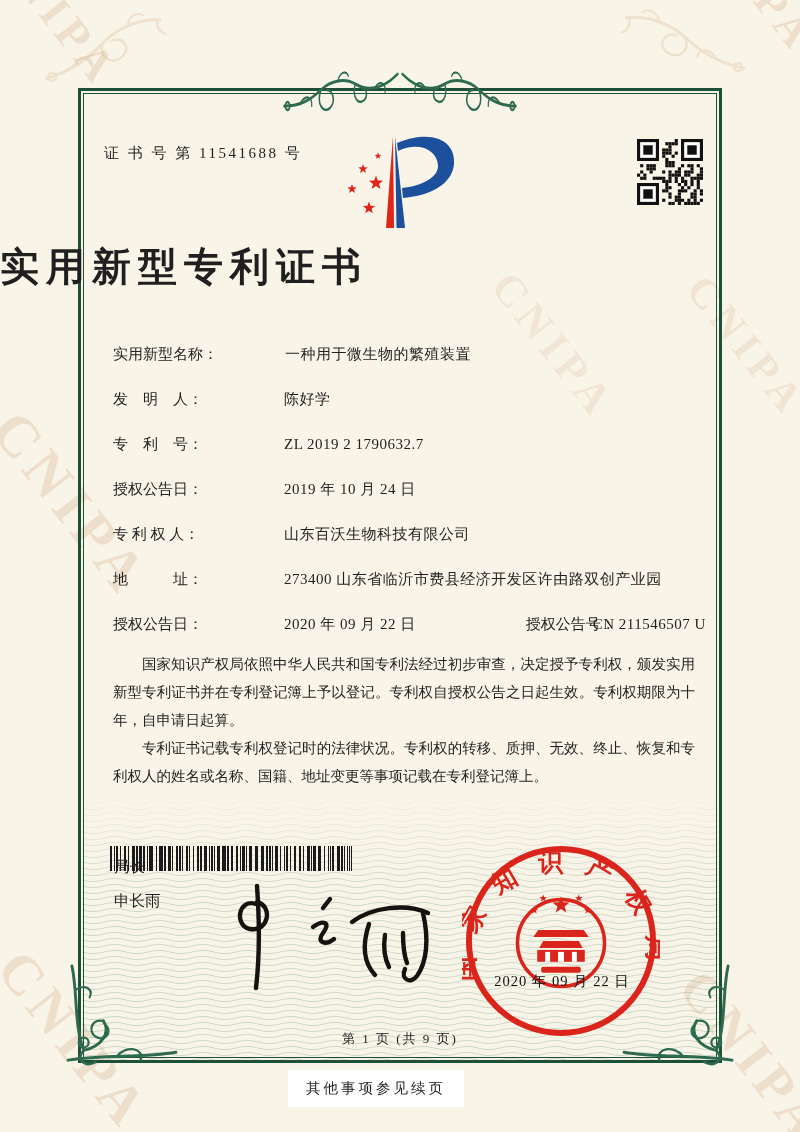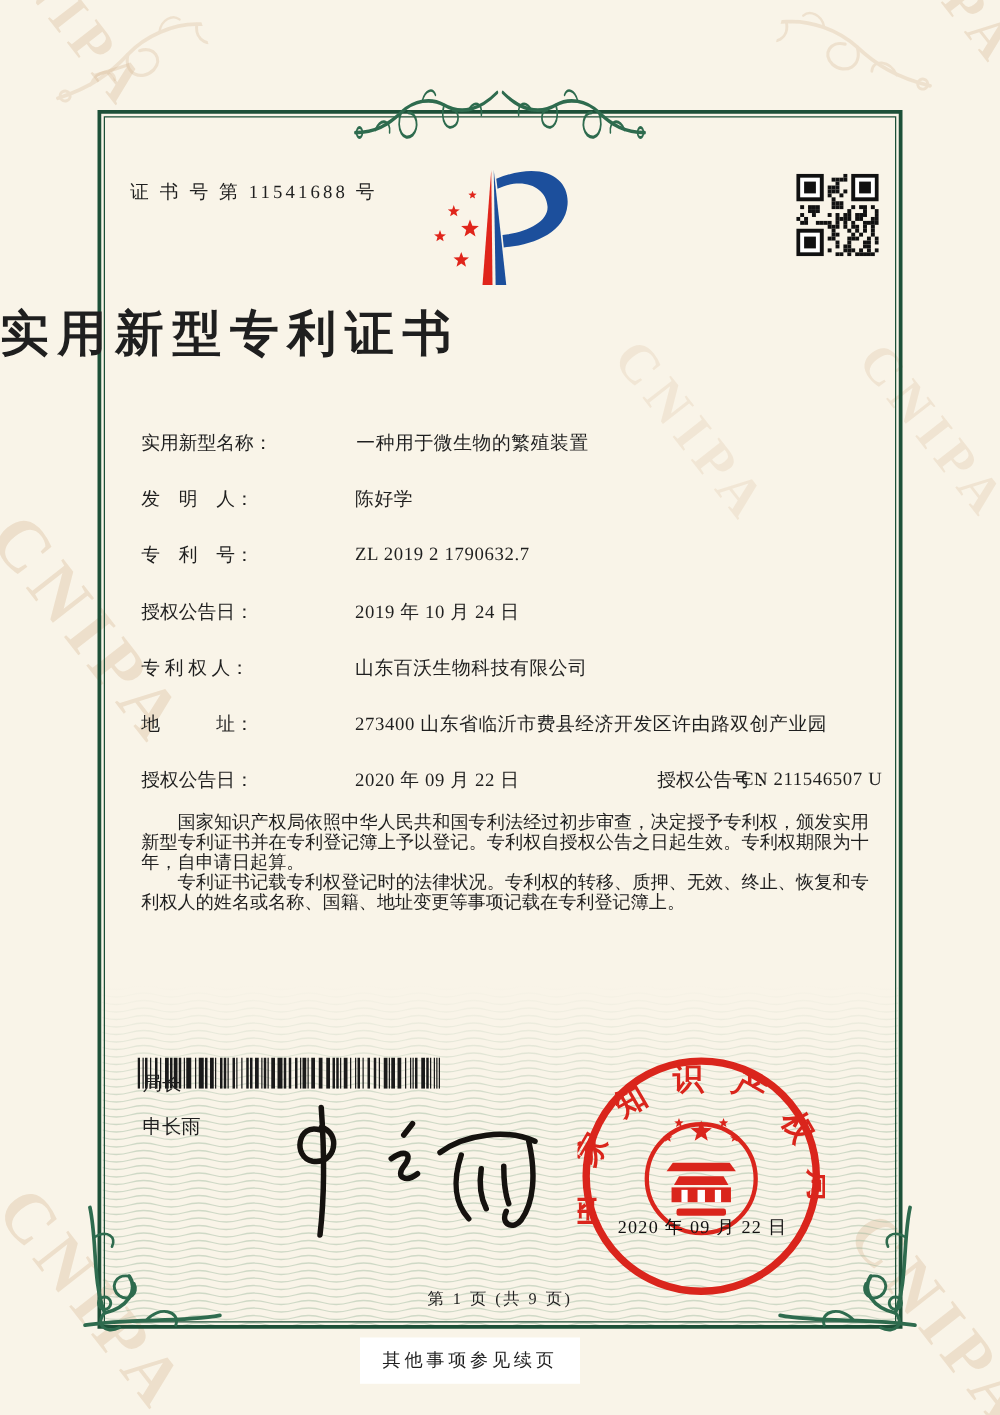--- a/index.html
+++ b/index.html
@@ -34,21 +34,21 @@
   .qr{position:absolute;left:637px;top:139px;width:66px;height:66px;}
   .logo{position:absolute;left:330px;top:126px;width:140px;height:114px;}
   .title{position:absolute;left:0;top:240px;width:690px;text-align:left;font-size:39px;font-weight:bold;letter-spacing:7px;}
 
   .fields{position:absolute;left:113px;top:332px;width:580px;font-size:15px;}
   .field-row{height:45px;display:flex;align-items:center;white-space:nowrap;gap:40px;}
   .f-label{display:inline-block;min-width:104px;}
   .f-label2{min-width:0;margin-left:70px;}
   .f-value{letter-spacing:.5px;margin-left:27px;}
 
-  .body-text{position:absolute;left:113px;top:650px;width:582px;font-size:14.5px;line-height:16px;text-align:justify;}
+  .body-text{position:absolute;left:113px;top:650px;width:582px;font-size:14.5px;line-height:28px;text-align:justify;}
   .body-text p{text-indent:2em;}
 
   .barcode{position:absolute;left:110px;top:846px;width:242px;height:25px;}
   .signer{position:absolute;left:114px;top:857px;font-family:"Liberation Sans","DejaVu Sans",sans-serif;font-size:15.5px;}
   .signer div{margin-bottom:13px;}
   .signature{position:absolute;left:226px;top:882px;width:212px;height:112px;}
 
   .seal{position:absolute;left:462px;top:842px;width:198px;height:198px;}
   .seal svg{width:198px;height:198px;}
   .seal-date{position:absolute;left:464px;top:972px;width:196px;text-align:center;font-size:14.5px;letter-spacing:1px;color:#111;}

